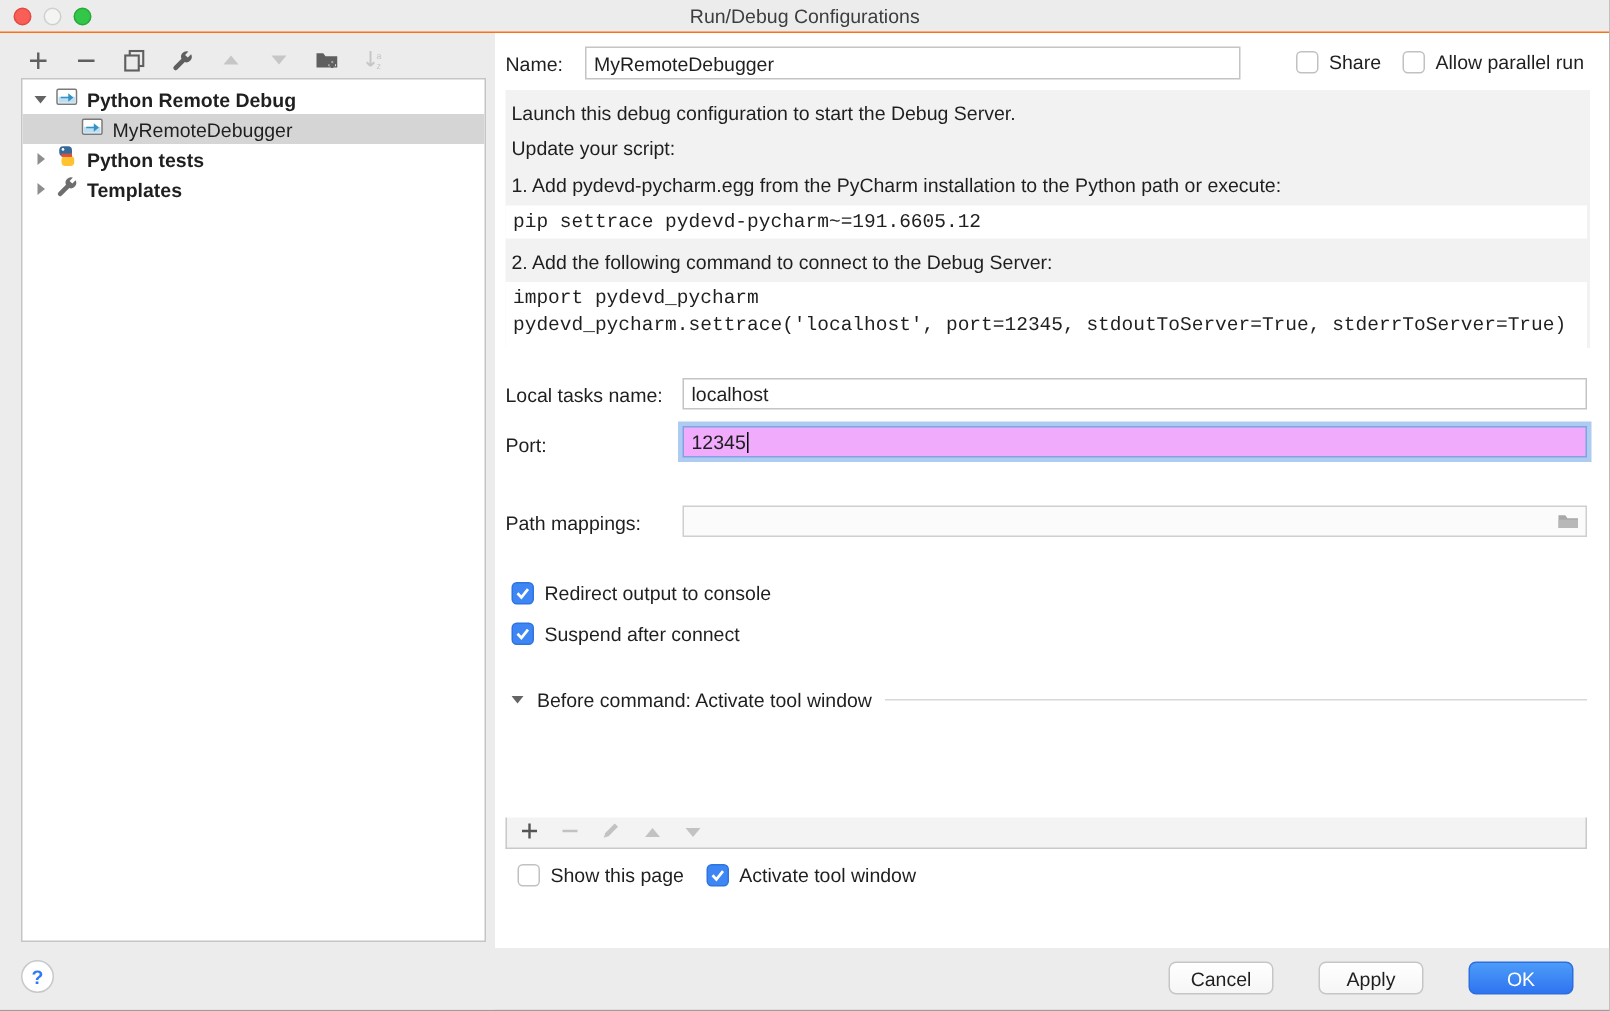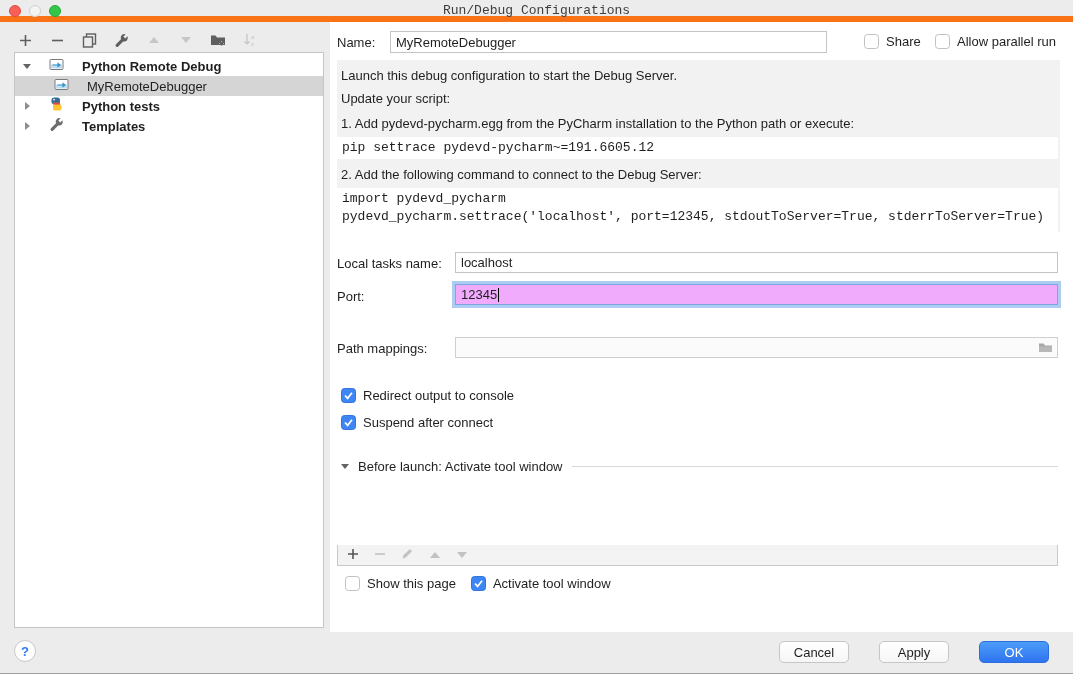--- a/index.html
+++ b/index.html
@@ -5,21 +5,21 @@
   * { margin:0; padding:0; box-sizing:border-box; }
   html,body { background:#888; }
   .window {
     position:relative; width:1073px; height:674px; margin:0 auto;
     background:#fff; font-family:"Liberation Sans", sans-serif; font-size:13px;
     color:#1f1f1f; overflow:hidden; border-bottom:1px solid #9e9e9e;
   }
   
   .titlebar {
     position:absolute; left:0; top:0; width:1073px; height:22px;
-    background:#ececec; border-bottom:6px solid #f97316;font-family:Liberation Mono, monospace;
+    background:#ececec; border-bottom:1px solid #f97316;
   }
   .titlebar .title {
     position:absolute; left:0; right:0; top:3px; text-align:center;
     color:#3e3e3e; font-size:13px;
   }
   .lights { position:absolute; left:9px; top:5px; display:flex; gap:8px; }
   .light { width:12px; height:12px; border-radius:50%; }
   .light.red   { background:#f95e57; border:1px solid #e04b44; }
   .light.gray  { background:#f4f4f2; border:1px solid #cfcfcd; }
   .light.green { background:#32c748; border:1px solid #27a838; }
@@ -28,21 +28,21 @@
   .left {
     position:absolute; left:0; top:22px; width:330px; height:652px;
     background:#ececec;
   }
   .tb { position:absolute; left:18px; top:9px; display:flex; gap:17px; align-items:center; height:18px; }
   .tb .ic { display:inline-flex; align-items:center; justify-content:center; width:15px; height:15px; }
   .tree-box {
     position:absolute; left:14px; top:30px; width:310px; height:576px;
     background:#fff; border:1px solid #c5c5c5; overflow:hidden; padding-top:3px;
   }
-  .trow { display:flex; align-items:center; height:20px; padding-left:6px; gap:16px; white-space:nowrap; }
+  .trow { display:flex; align-items:center; height:20px; padding-left:6px; gap:4px; white-space:nowrap; }
   .trow .tw { width:12px; display:inline-flex; justify-content:center; }
   .trow.sel { background:#d5d5d5; padding-left:39px; }
   .trow .lbl { padding-left:2px; }
   .trow .b { font-weight:bold; }
 
   
   .right { position:absolute; left:337px; top:22px; width:723px; height:610px; }
   .row { position:absolute; display:flex; align-items:center; }
   .flabel { color:#1f1f1f; }
   .tfield {
@@ -305,21 +305,21 @@
           </svg>
         </span>
       <span>Suspend after connect</span>
     </div>
 
     <div class="row bl-header">
       <span>
         <svg width="10" height="9">
             <polygon points="0,2 8,2 4,7" fill="#646464"></polygon>
           </svg></span>
-      <span>Before launch: Activate tool window</span>
+      <span>Before command: Activate tool window</span>
       <span class="hr"></span>
     </div>
 
 
     <div class="strip">
       <span>
         <svg width="12" height="12">
             <path d="M6 1v10M1 6h10" stroke="#555" stroke-width="1.6"></path>
           </svg></span>
       <span>

